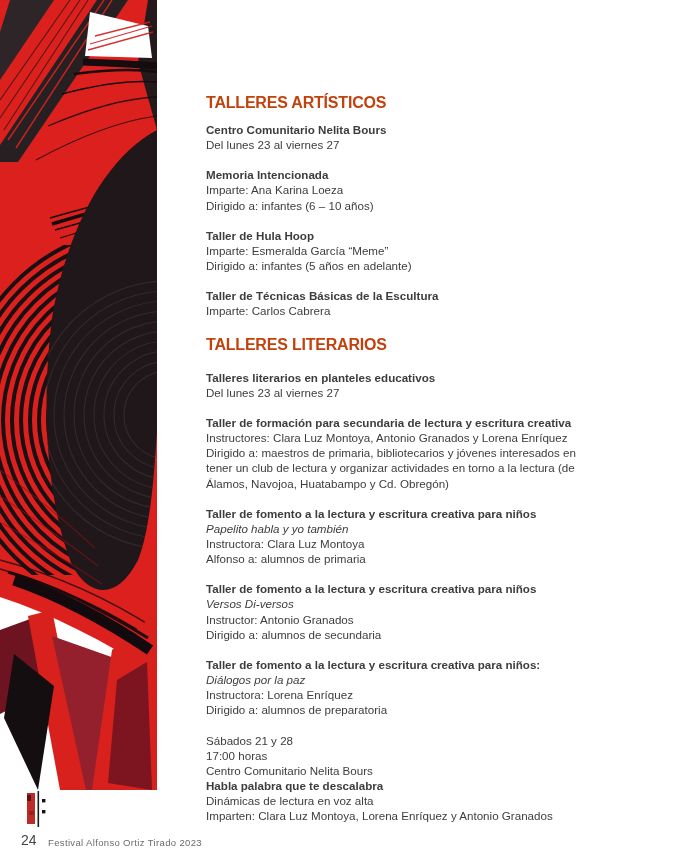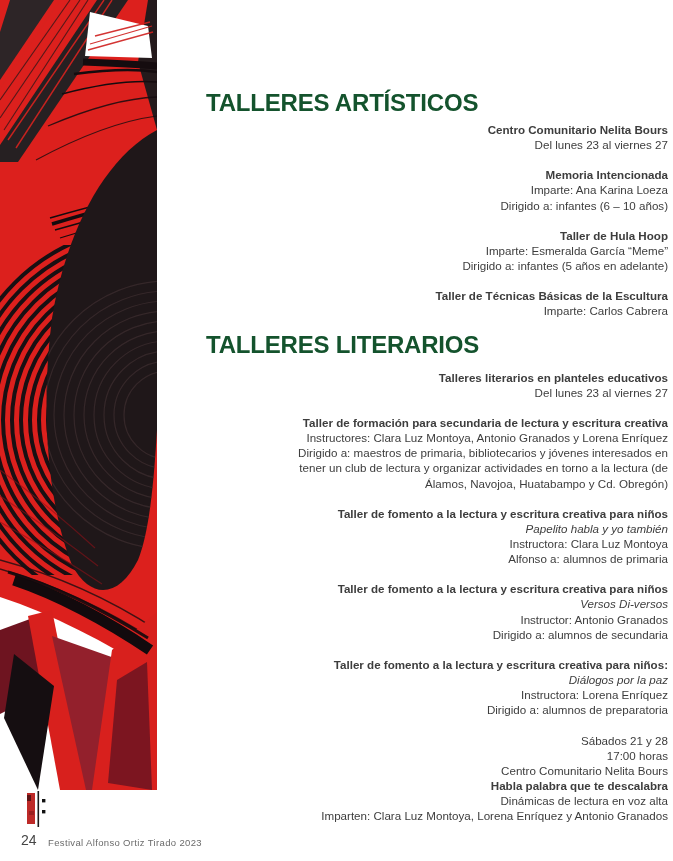--- a/index.html
+++ b/index.html
@@ -3,25 +3,25 @@
 <meta charset="utf-8">
 <style>
   html,body{margin:0;padding:0;}
   body{
     width:673px;height:861px;background:#ffffff;position:relative;overflow:hidden;
     font-family:"Liberation Sans", sans-serif;
   }
   .artwork{position:absolute;left:0;top:0;}
   .content{position:absolute;left:206px;top:92px;width:462px;color:#3d3d3d;}
   .section-heading{
-    font-size:24px;font-weight:700;color:#14532d;line-height:22px;
+    font-size:16px;font-weight:700;color:#c2410c;line-height:22px;
     letter-spacing:-0.2px;margin:0 0 8px 0;
   }
   .section-heading:not(:first-child){margin-bottom:14px;}
-  .block{margin:4px 0 15px 0;text-align:right;}
+  .block{margin:4px 0 15px 0;}
   .line{font-size:11.6px;line-height:15.15px;white-space:nowrap;}
   .line.b{font-weight:700;}
   .line.i{font-style:italic;}
   .footer-logo{position:absolute;left:26px;top:791px;}
   .page-number{
     position:absolute;left:21px;top:831px;font-size:14px;color:#454545;line-height:18px;
   }
   .footer-text{
     position:absolute;left:48px;top:837px;font-size:9.5px;color:#6b6b6b;
     letter-spacing:0.35px;line-height:11px;

